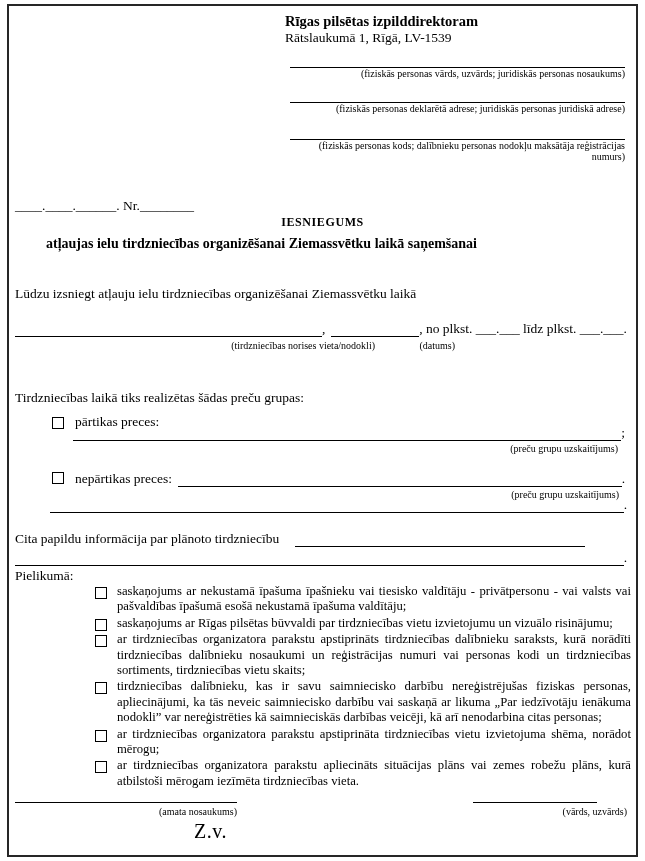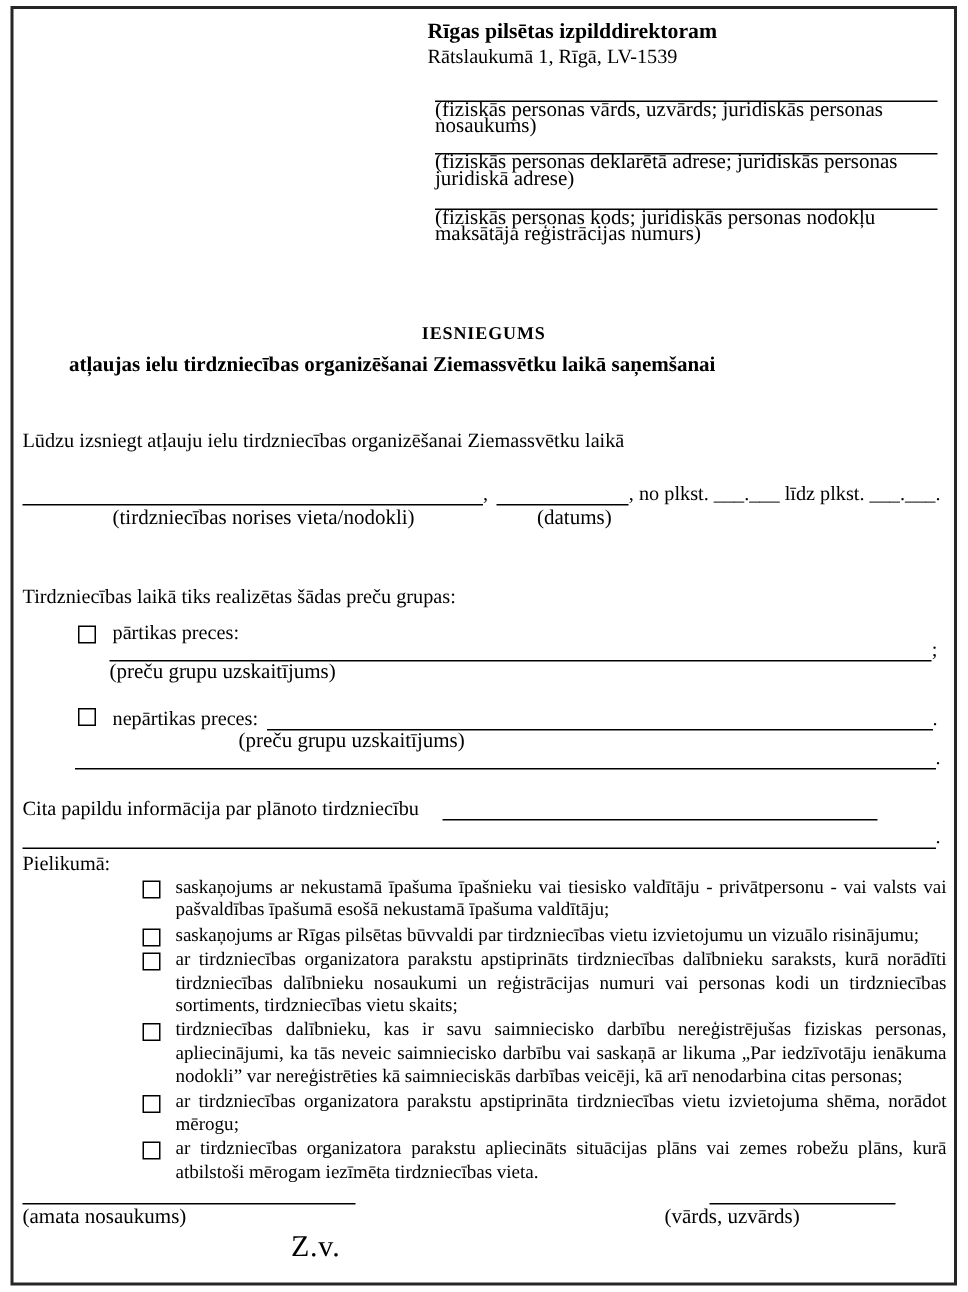--- a/index.html
+++ b/index.html
@@ -10,21 +10,21 @@
     font-size:13.5px;
   }
   .page {
     position:absolute; left:7px; top:4px;
     width:627px; height:849px;
     border:2px solid #262626;
     background:#fff;
   }
   .abs { position:absolute; }
   .blank { border-bottom:1px solid #000; }
-  .cap { font-size:14px; line-height:11px; text-align:left; }
+  .cap { font-size:10px; line-height:11px; text-align:right; }
   .bold { font-weight:bold; }
   .center { text-align:center; }
   .row { display:flex; align-items:flex-end; }
   .nowrap { white-space:nowrap; }
   .cb {
     display:inline-block; width:10px; height:10px;
     border:1.6px solid #000; background:#fff; flex:none;
   }
   
   .recipient { left:276px; top:7px; width:345px; }
@@ -61,23 +61,24 @@
   <div class="abs fill" style="top:47px;">
     <div class="blank"></div>
     <div class="cap">(fiziskās personas vārds, uzvārds; juridiskās personas nosaukums)</div>
   </div>
   <div class="abs fill" style="top:82px;">
     <div class="blank"></div>
     <div class="cap">(fiziskās personas deklarētā adrese; juridiskās personas juridiskā adrese)</div>
   </div>
   <div class="abs fill" style="top:119px;">
     <div class="blank"></div>
-    <div class="cap">(fiziskās personas kods;  juridiskās personas nodokļu maksātāja reģistrācijas numurs)</div>
+    <div class="cap">(fiziskās personas kods;  dalībnieku personas nodokļu maksātāja reģistrācijas numurs)</div>
   </div>
 
+  <div class="abs" style="left:6px; top:192px;">____.____.______. Nr.________</div>
 
   <div class="abs h-title bold center">IESNIEGUMS</div>
   <div class="abs h-sub bold center">atļaujas ielu tirdzniecības organizēšanai Ziemassvētku laikā saņemšanai</div>
 
   <div class="abs" style="left:6px; top:280px;">Lūdzu izsniegt atļauju ielu tirdzniecības organizēšanai Ziemassvētku laikā</div>
 
   <div class="abs row" style="left:6px; top:314px; width:612px;">
     <span class="blank" style="width:330px; height:16px;"></span>
     <span class="nowrap">,</span>
     <span style="width:6px;"></span>

